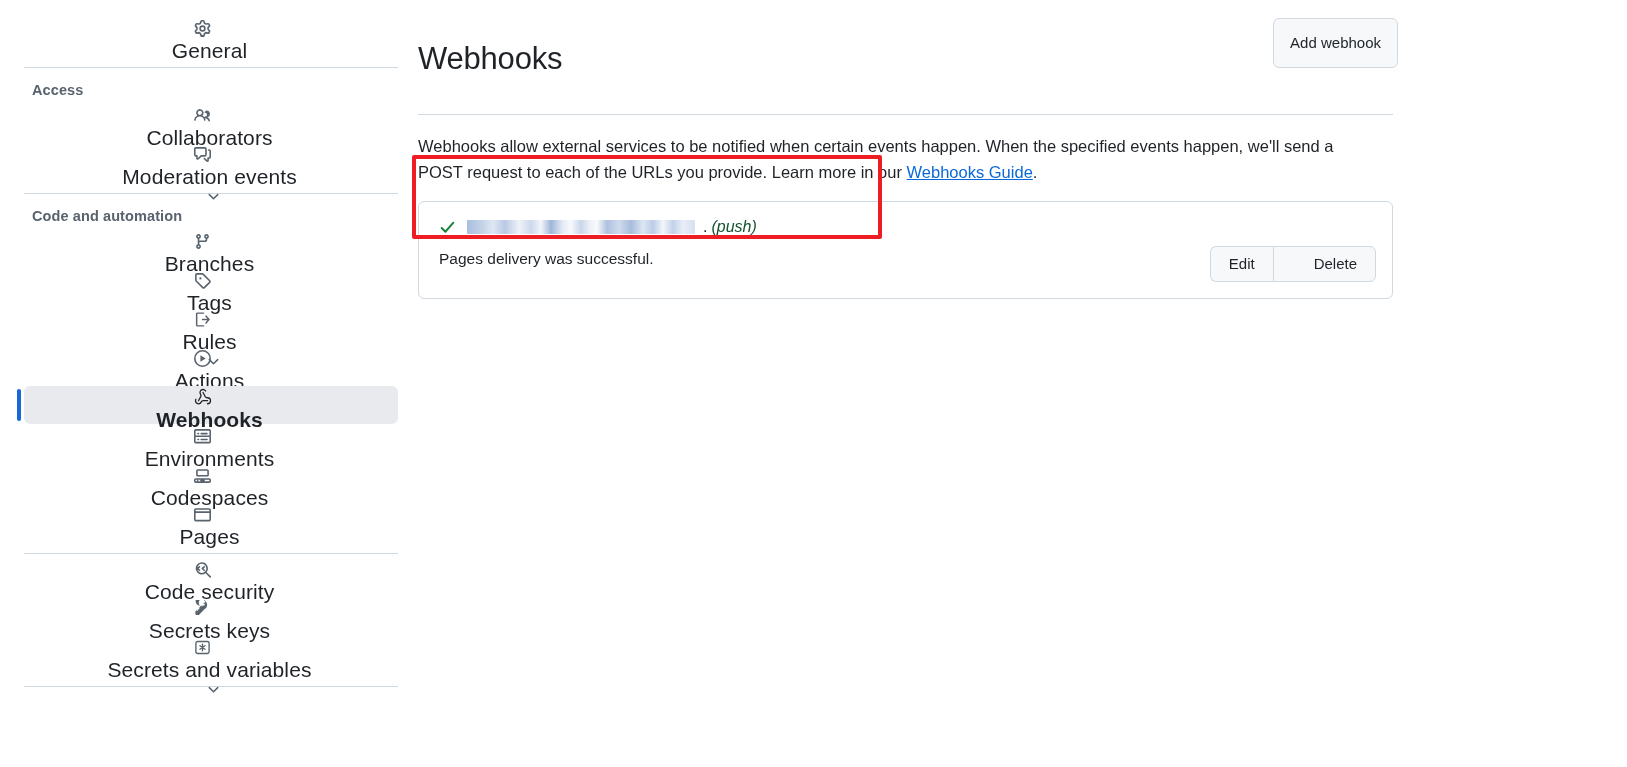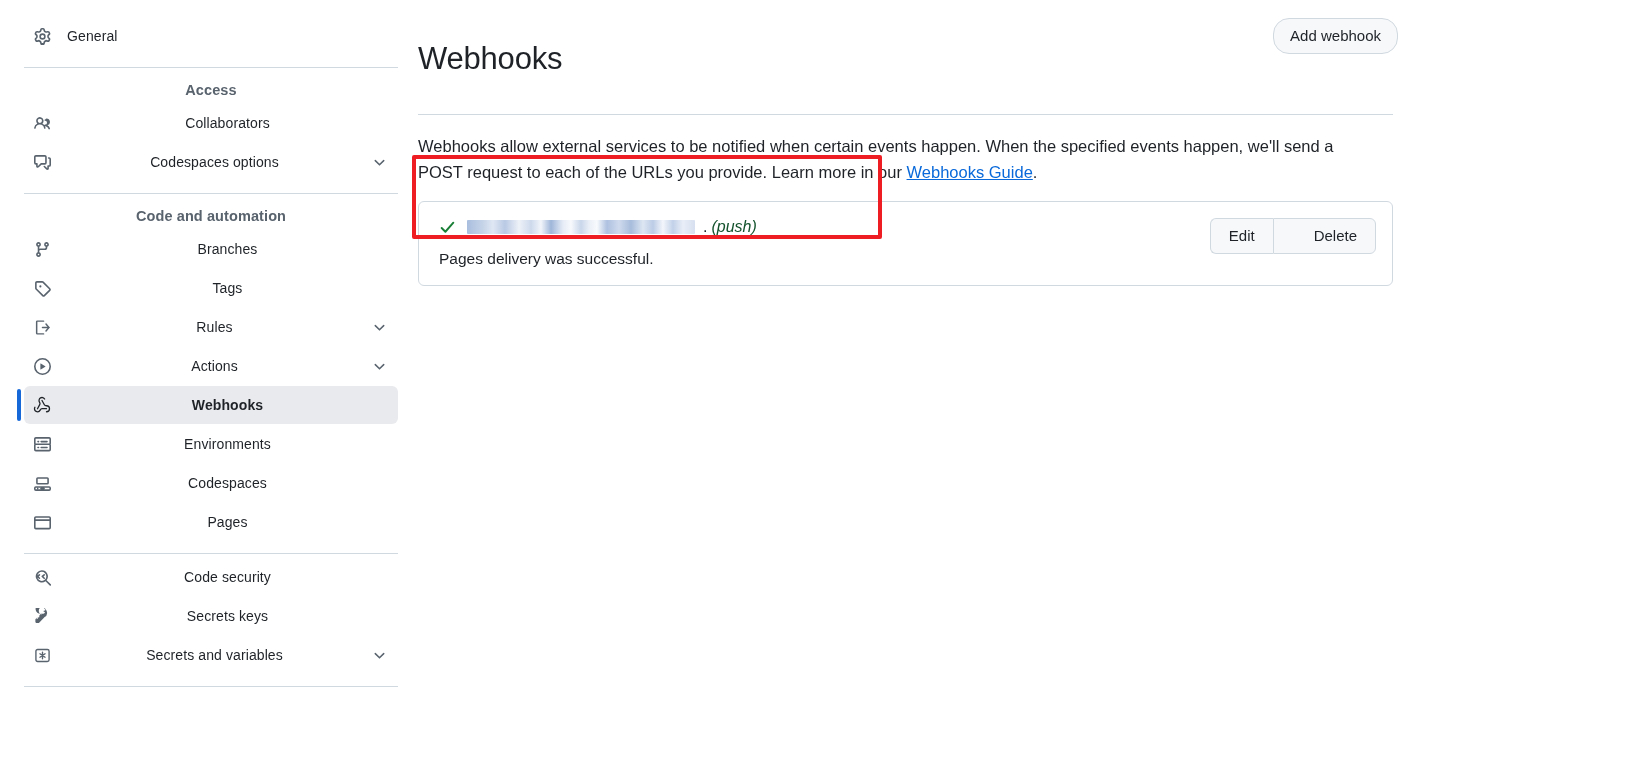--- a/index.html
+++ b/index.html
@@ -23,21 +23,22 @@
   .nav-item {
     position: relative;
     display: flex;
     align-items: center;
     height: 38px;
     margin: 1px 0;
     padding: 0 10px 0 7px;
     border-radius: 6px;
     cursor: pointer;
     color: #1f2328;
-    font-size: 14px;
+    font-size: 21px;
+    flex-direction: column;
   }
   .nav-item .ico {
     width: 22px; height: 22px;
     margin-right: 14px;
     display: inline-flex;
     align-items: center;
     justify-content: center;
     flex: 0 0 22px;
     color: #59636e;
   }
@@ -68,21 +69,21 @@
     padding: 0 8px;
     margin: 14px 0 6px 0;
     letter-spacing: .1px;
   }
   .divider {
     height: 1px;
     background: #d1d9e0;
     margin: 12px 0 4px 0;
     width: 374px;
   }
-  .grp { margin-bottom: 2px; text-align: center; }
+  .grp { margin-bottom: 2px; }
 
   
   .main {
     position: absolute;
     left: 418px; top: 0px;
     width: 980px;
   }
   .main-head {
     display: flex;
     align-items: flex-start;
@@ -96,22 +97,22 @@
     line-height: 40px;
     color: #1f2328;
     letter-spacing: -.2px;
   }
   .btn {
     font-family: "Liberation Sans", sans-serif;
     font-size: 15px;
     color: #1f2328;
     background: #f6f8fa;
     border: 1px solid #d1d9e0;
-    border-radius: 16px;
-    padding: 7px 16px;
+    border-radius: 6px;
+    padding: 14px 16px;
     cursor: pointer;
     line-height: 20px;
     white-space: nowrap;
   }
   .head-rule {
     height: 1px;
     background: #d1d9e0;
     margin-top: 14px;
     width: 975px;
   }
@@ -184,20 +185,21 @@
     font-size: 15.5px;
     color: #1f2328;
     line-height: 20px;
     padding-left: 2px;
   }
   .btn-group { display: flex; margin-top: 2px; }
   .btn-group .btn {
     border-radius: 0;
     border-right-width: 0;
     padding: 7px 18px;
+    margin-top: 28px;
   }
   .btn-group .btn:first-child { border-radius: 6px 0 0 6px; }
   .btn-group .btn:last-child { border-radius: 0 6px 6px 0; border-right-width: 1px; padding-left: 40px; }
 
   
   .annot-box {
     position: absolute;
     left: 412px;
     top: 155px;
     width: 470px;
@@ -237,21 +239,21 @@
         </span>
         <span class="lbl">Collaborators</span>
       </div>
 
       <div class="nav-item">
         <span class="ico">
           <svg width="17" height="17" viewBox="0 0 16 16" fill="currentColor" aria-hidden="true">
             <path d="M1.75 1h8.5c.966 0 1.75.784 1.75 1.75v5.5A1.75 1.75 0 0 1 10.25 10H7.061l-2.574 2.573A1.458 1.458 0 0 1 2 11.543V10h-.25A1.75 1.75 0 0 1 0 8.25v-5.5C0 1.784.784 1 1.75 1ZM1.5 2.75v5.5c0 .138.112.25.25.25h1a.75.75 0 0 1 .75.75v2.19l2.72-2.72a.749.749 0 0 1 .53-.22h3.5a.25.25 0 0 0 .25-.25v-5.5a.25.25 0 0 0-.25-.25h-8.5a.25.25 0 0 0-.25.25Zm13 2a.25.25 0 0 0-.25-.25h-.5a.75.75 0 0 1 0-1.5h.5c.966 0 1.75.784 1.75 1.75v5.5A1.75 1.75 0 0 1 14.25 12H14v1.543a1.458 1.458 0 0 1-2.487 1.03L9.22 12.28a.749.749 0 0 1 .326-1.275.749.749 0 0 1 .734.215l2.22 2.22v-2.19a.75.75 0 0 1 .75-.75h1a.25.25 0 0 0 .25-.25Z"></path>
           </svg>
         </span>
-        <span class="lbl">Codespaces options</span>
+        <span class="lbl">Moderation events</span>
         <span class="chev">
           <svg width="15" height="15" viewBox="0 0 16 16" fill="none" stroke="currentColor" stroke-width="1.6" stroke-linecap="round" stroke-linejoin="round">
               <path d="M3.5 6 8 10.5 12.5 6"></path>
             </svg>
         </span>
       </div>
     </div>
 
     <div class="divider"></div>
 

